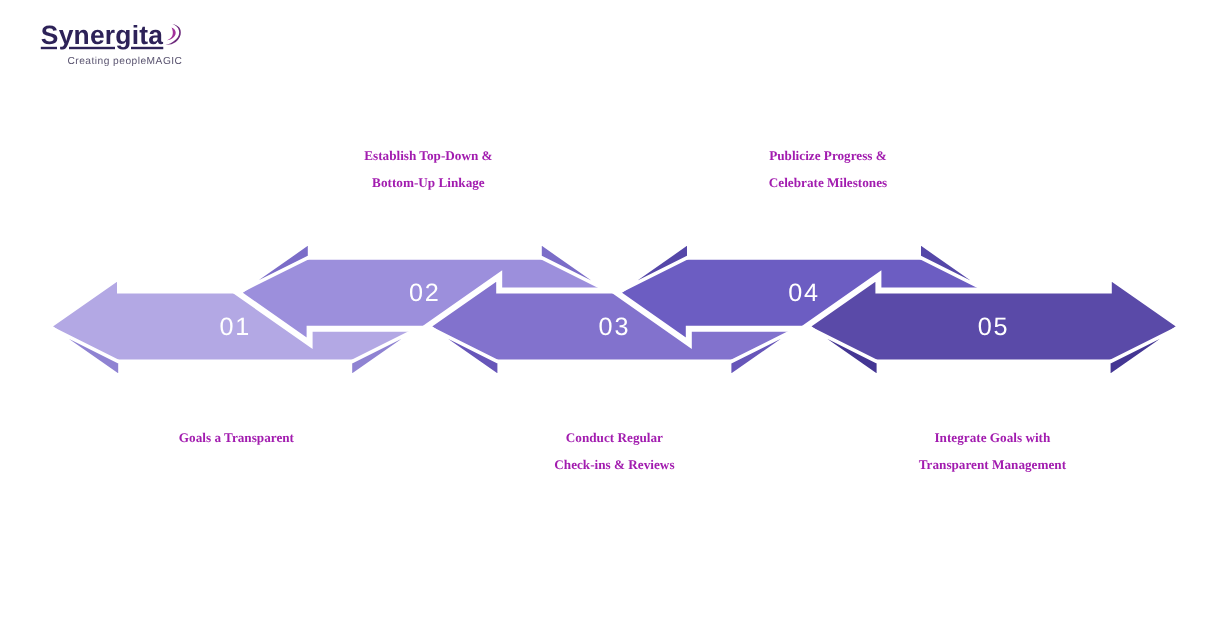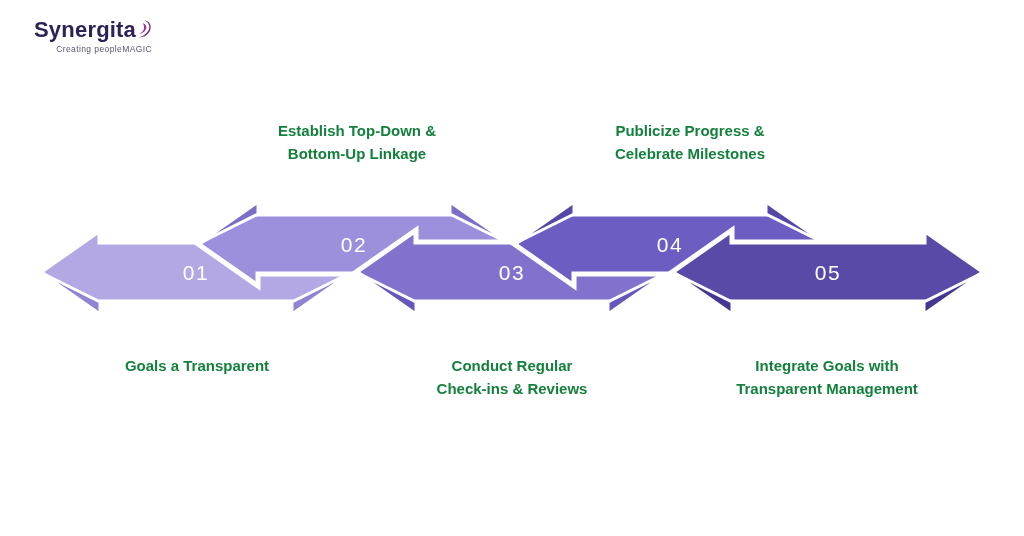--- a/index.html
+++ b/index.html
@@ -10,30 +10,30 @@
     position:absolute;transform:translate(-50%,-50%);
     color:#ffffff;font-size:21px;font-weight:normal;letter-spacing:1.5px;z-index:5;
   }
   .num-1{left:196px;top:273px}
   .num-2{left:354px;top:245px}
   .num-3{left:512px;top:273px}
   .num-4{left:670px;top:245px}
   .num-5{left:828px;top:273px}
   .lbl{
     position:absolute;transform:translateX(-50%);text-align:center;
-    font-weight:bold;font-size:15px;color:#15803d;line-height:23px;white-space:nowrap;z-index:4;
+    font-weight:bold;font-size:11px;color:#a21caf;line-height:23px;white-space:nowrap;z-index:4;font-family:Liberation Serif, serif;
   }
   .lbl-1{left:197px;top:354px}
   .lbl-2{left:357px;top:119px}
   .lbl-3{left:512px;top:354px}
   .lbl-4{left:690px;top:119px}
   .lbl-5{left:827px;top:354px}
   .logo{position:absolute;left:34px;top:18px;z-index:6;display:inline-block;}
   .logo-row{display:flex;align-items:flex-start;}
-  .logo-text{font-size:22px;font-weight:bold;color:#2d2258;letter-spacing:0.2px;line-height:24px;}
+  .logo-text{font-size:22px;font-weight:bold;color:#2d2258;letter-spacing:0.2px;line-height:24px;text-decoration:underline;}
   .logo-mark{margin-left:1px;margin-top:1px;}
   .logo-tagline{font-size:8.5px;color:#5a5470;text-align:right;margin-top:1px;letter-spacing:0.4px;}
 </style>
 </head>
 <body>
 
 <div class="stage">
 
   <div class="logo">
     <div class="logo-row">

